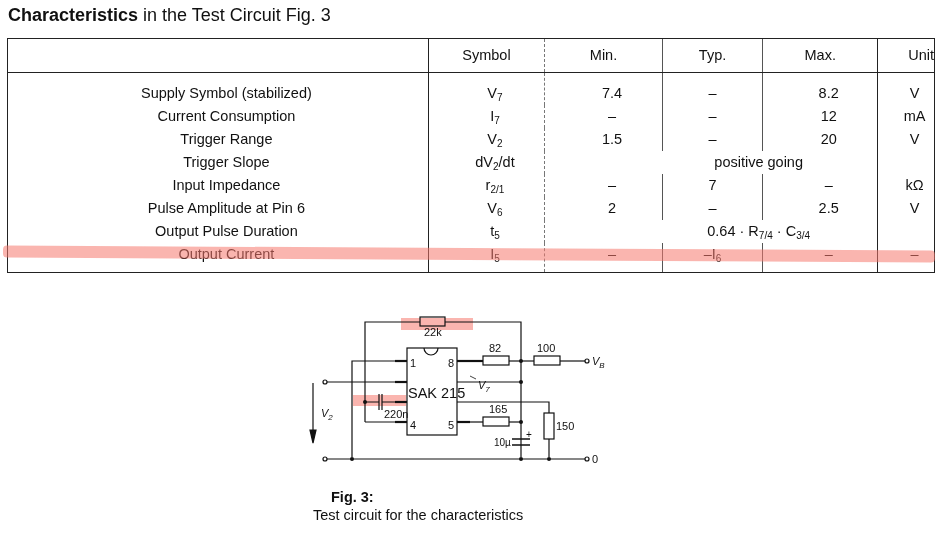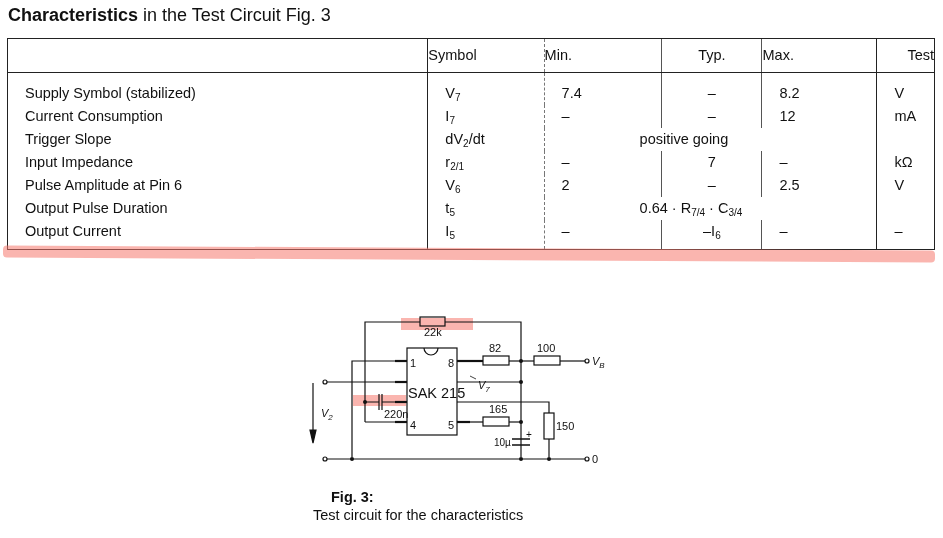--- a/index.html
+++ b/index.html
@@ -2,21 +2,21 @@
 <html><head>
 <meta charset="utf-8">
 <style>
   html, body { margin: 0; padding: 0; background: #ffffff; }
   body { width: 943px; height: 538px; position: relative; overflow: hidden;
          font-family: "Liberation Sans", sans-serif; color: #111; }
   .title { position: absolute; left: 8px; top: 5px; font-size: 18px; }
   .title b { font-weight: bold; }
   table.char { position: absolute; left: 7px; top: 38px; width: 928px;
                border-collapse: collapse; font-size: 14.5px; }
-  table.char td, table.char th { padding: 0; height: 23px; line-height: 23px; font-weight: normal; text-align: left; }
+  table.char td, table.char th { padding: 0; height: 23px; line-height: 23px; font-weight: normal; text-align: center; }
   table.char thead th { height: 33px; border-bottom: 1.5px solid #222; border-top: 1.5px solid #222; }
   table.char tbody tr:first-child td { padding-top: 9px; }
   table.char tbody tr:last-child td { padding-bottom: 6px; border-bottom: 1.5px solid #222; }
   .c-param { width: 428px; padding-left: 17px !important; border-left: 1.5px solid #222; }
   .c-sym { width: 103px; border-left: 1.5px solid #222; padding-left: 17px !important; }
   .c-min { width: 105px; padding-left: 17px !important; border-left: 1px dashed #777; }
   .c-typ { width: 104px; text-align: center !important; border-left: 1px solid #555; }
   .c-max { width: 102px; padding-left: 17px !important; border-left: 1px solid #555; }
   .c-unit { padding-left: 17px !important; border-left: 1.5px solid #222; border-right: 1.5px solid #222; }
   thead .c-sym, thead .c-min, thead .c-max, thead .c-unit { padding-left: 0 !important; text-align: center; }
@@ -35,39 +35,47 @@
 <div class="title"><b>Characteristics</b><span> in the Test Circuit Fig. 3</span></div>
 
 <table class="char">
   <thead>
     <tr>
       <th class="c-param"></th>
       <th class="c-sym">Symbol</th>
       <th class="c-min">Min.</th>
       <th class="c-typ">Typ.</th>
       <th class="c-max">Max.</th>
-      <th class="c-unit">Test</th>
+      <th class="c-unit">Unit</th>
     </tr>
   </thead>
   <tbody id="tbody">
       <tr>
         <td class="c-param">Supply Symbol (stabilized)</td>
         <td class="c-sym"><span>V</span><sub>7</sub></td>
         <td class="c-min">7.4</td>
         <td class="c-typ"><span>–</span></td>
         <td class="c-max">8.2</td>
         <td class="c-unit">V</td>
       </tr>
       <tr>
         <td class="c-param">Current Consumption</td>
         <td class="c-sym"><span>I</span><sub>7</sub></td>
         <td class="c-min">–</td>
         <td class="c-typ"><span>–</span></td>
         <td class="c-max">12</td>
         <td class="c-unit">mA</td>
+      </tr>
+      <tr>
+        <td class="c-param">Trigger Range</td>
+        <td class="c-sym"><span>V</span><sub>2</sub></td>
+        <td class="c-min">1.5</td>
+        <td class="c-typ"><span>–</span></td>
+        <td class="c-max">20</td>
+        <td class="c-unit">V</td>
       </tr>
       <tr>
         <td class="c-param">Trigger Slope</td>
         <td class="c-sym"><span>dV</span><sub>2</sub><span>/dt</span></td>
         <td class="c-min span-mid" colspan="3">positive going</td>
         <td class="c-unit"></td>
       </tr>
       <tr>
         <td class="c-param">Input Impedance</td>
         <td class="c-sym"><span>r</span><sub>2/1</sub></td>

